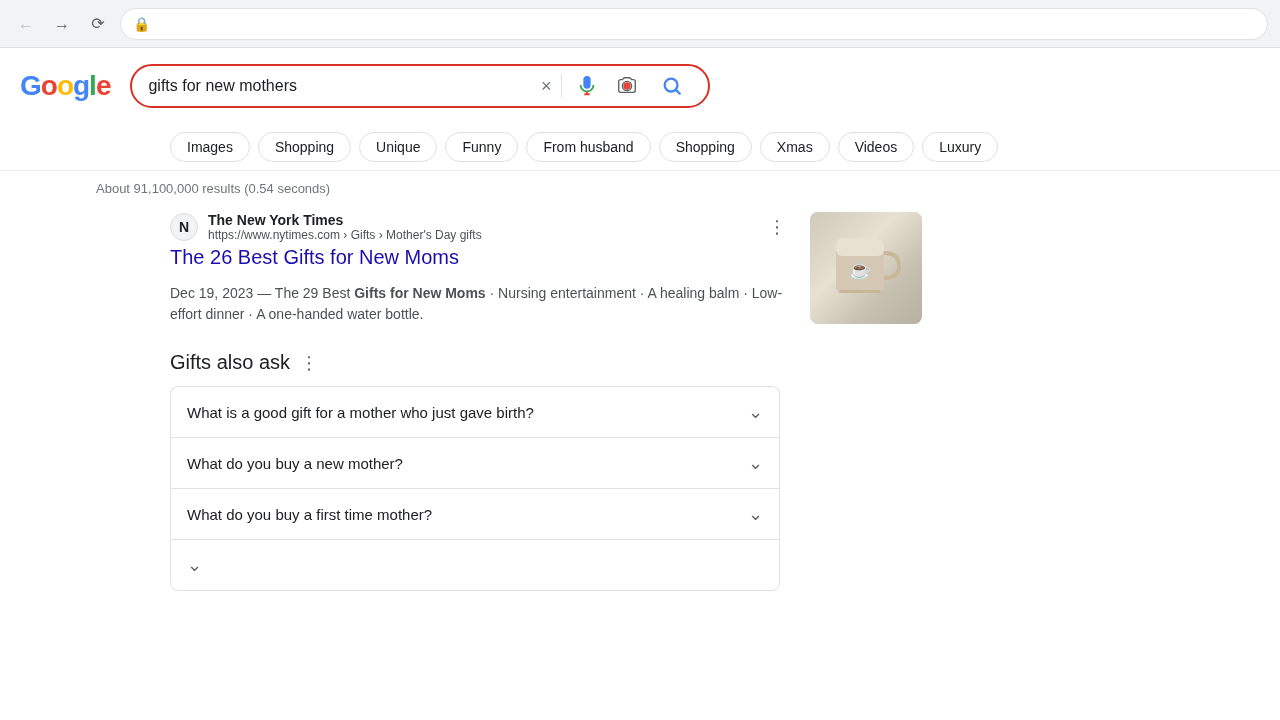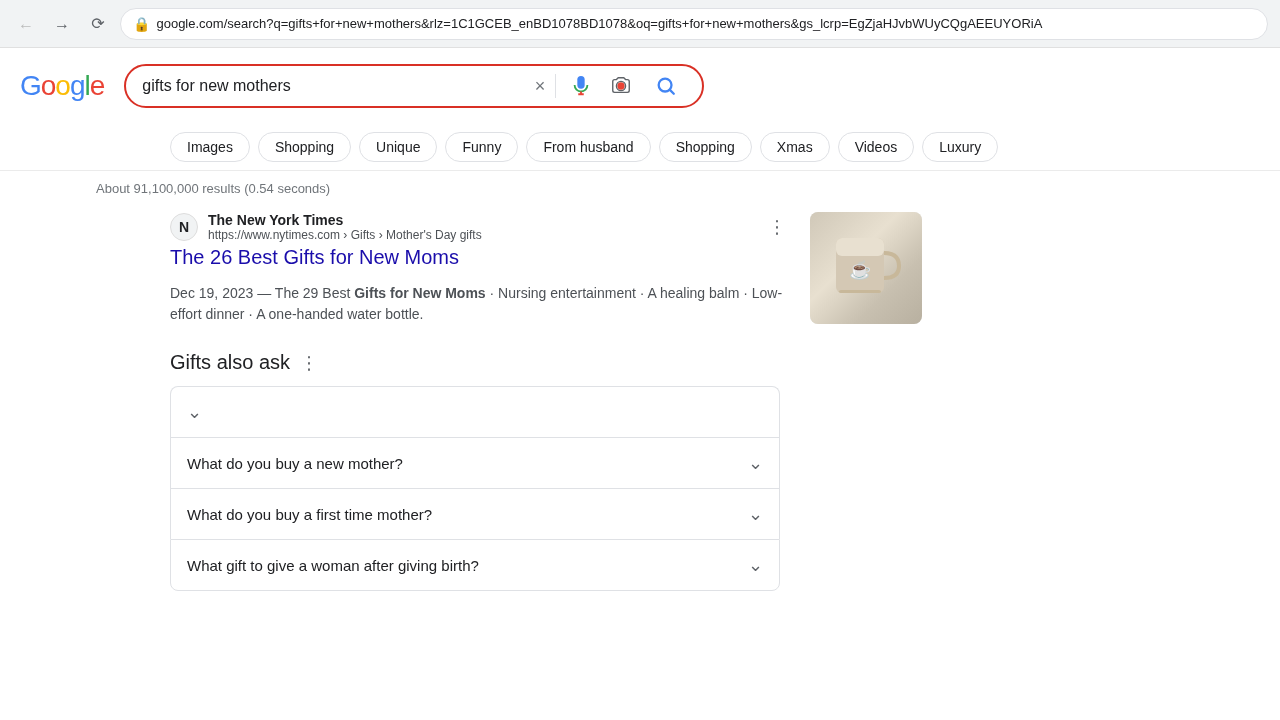--- a/index.html
+++ b/index.html
@@ -50,21 +50,21 @@
 
     
     .google-header {
       display: flex;
       align-items: center;
       padding: 16px 20px;
       gap: 20px;
     }
     .google-logo {
       font-size: 28px;
-      font-weight: normal;
+      font-weight: bold;
       letter-spacing: -1px;
       cursor: pointer;
       text-decoration: none;
     }
     .logo-g { color: #4285F4; }
     .logo-o1 { color: #EA4335; }
     .logo-o2 { color: #FBBC05; }
     .logo-g2 { color: #4285F4; }
     .logo-l { color: #34A853; }
     .logo-e { color: #EA4335; }
@@ -263,21 +263,20 @@
   </style>
 </head>
 <body>
 
 <div class="browser-chrome">
   <button class="browser-nav-btn disabled">←</button>
   <button class="browser-nav-btn">→</button>
   <button class="browser-nav-btn">⟳</button>
   <div class="address-bar">
     <span class="address-bar-icon">🔒</span>
-    <span class="address-bar-text">google.com/search?q=gifts+for+new+mothers&amp;rlz=1C1GCEB_enBD1078BD1078&amp;oq=gifts+for+new+mothers&amp;gs_lcrp=EgZjaHJvbWUyCQgAEEUYORiA</span>
   </div>
 </div>
 
 <div class="page-content">
 
   <div class="google-header">
     <a class="google-logo" href="#">
       <span class="logo-g">G</span><span class="logo-o1">o</span><span class="logo-o2">o</span><span class="logo-g2">g</span><span class="logo-l">l</span><span class="logo-e">e</span>
     </a>
 
@@ -355,30 +354,30 @@
     </div>
   </div>
 
   <div class="paa-section">
     <div class="paa-header">
       <h2 class="paa-title">Gifts also ask</h2>
       <button class="paa-menu-btn">⋮</button>
     </div>
     <div class="paa-list">
       <div class="paa-item">
+        <span class="paa-question">What is a good gift for a mother who just gave birth?</span>
         <span class="paa-chevron">⌄</span>
       </div>
       <div class="paa-item">
         <span class="paa-question">What do you buy a new mother?</span>
         <span class="paa-chevron">⌄</span>
       </div>
       <div class="paa-item">
         <span class="paa-question">What do you buy a first time mother?</span>
         <span class="paa-chevron">⌄</span>
       </div>
       <div class="paa-item">
-        <span class="paa-question">What gift to give a woman after giving birth?</span>
         <span class="paa-chevron">⌄</span>
       </div>
     </div>
   </div>
 
 </div>
 
 </body></html>

